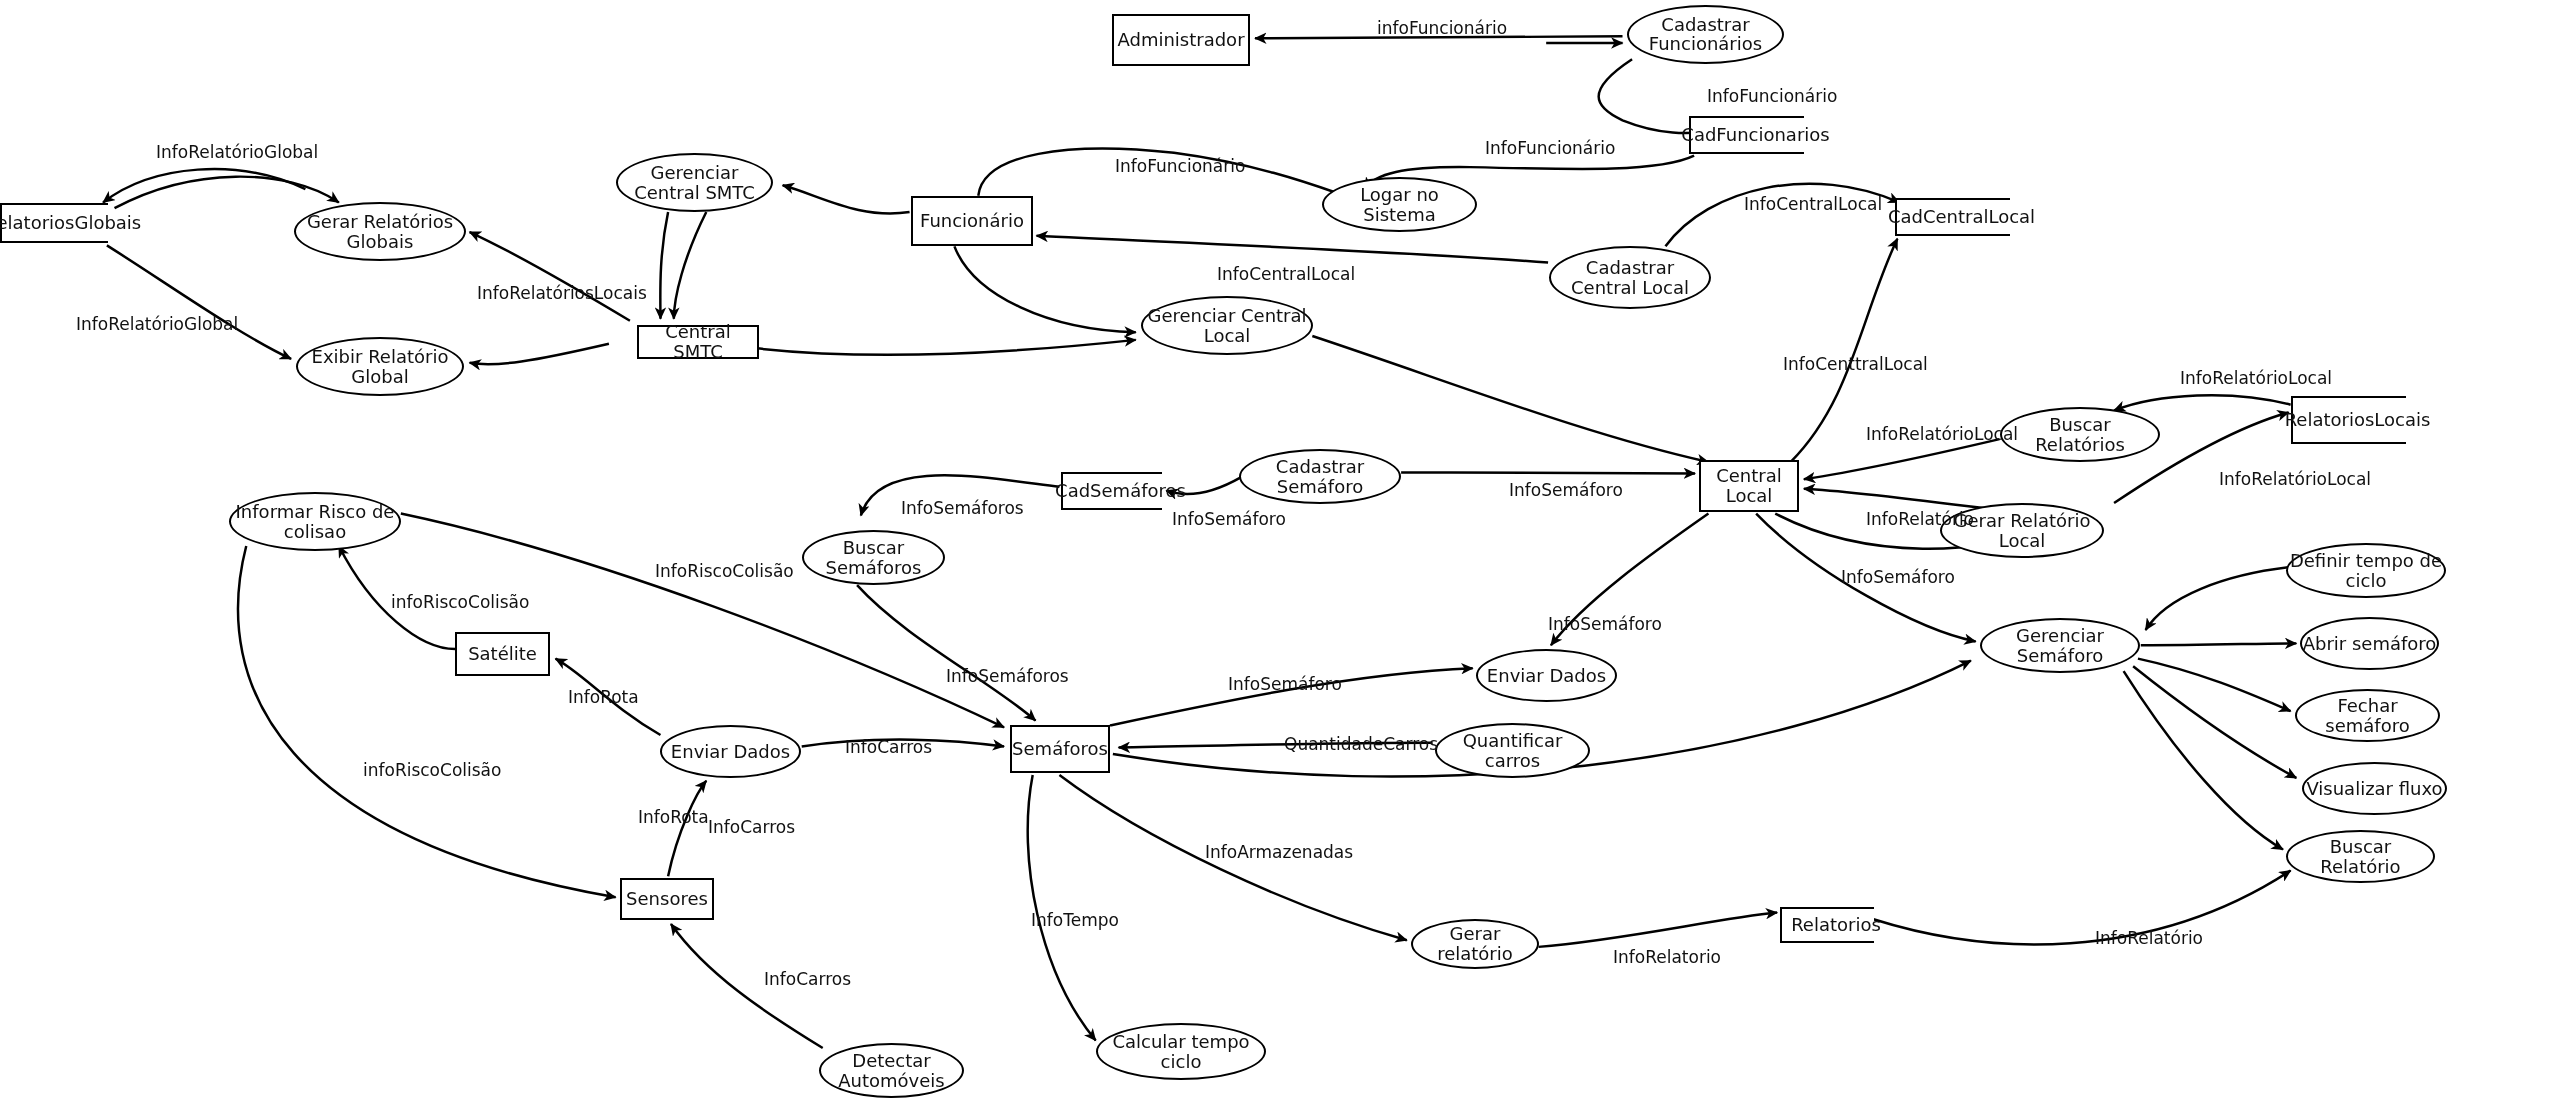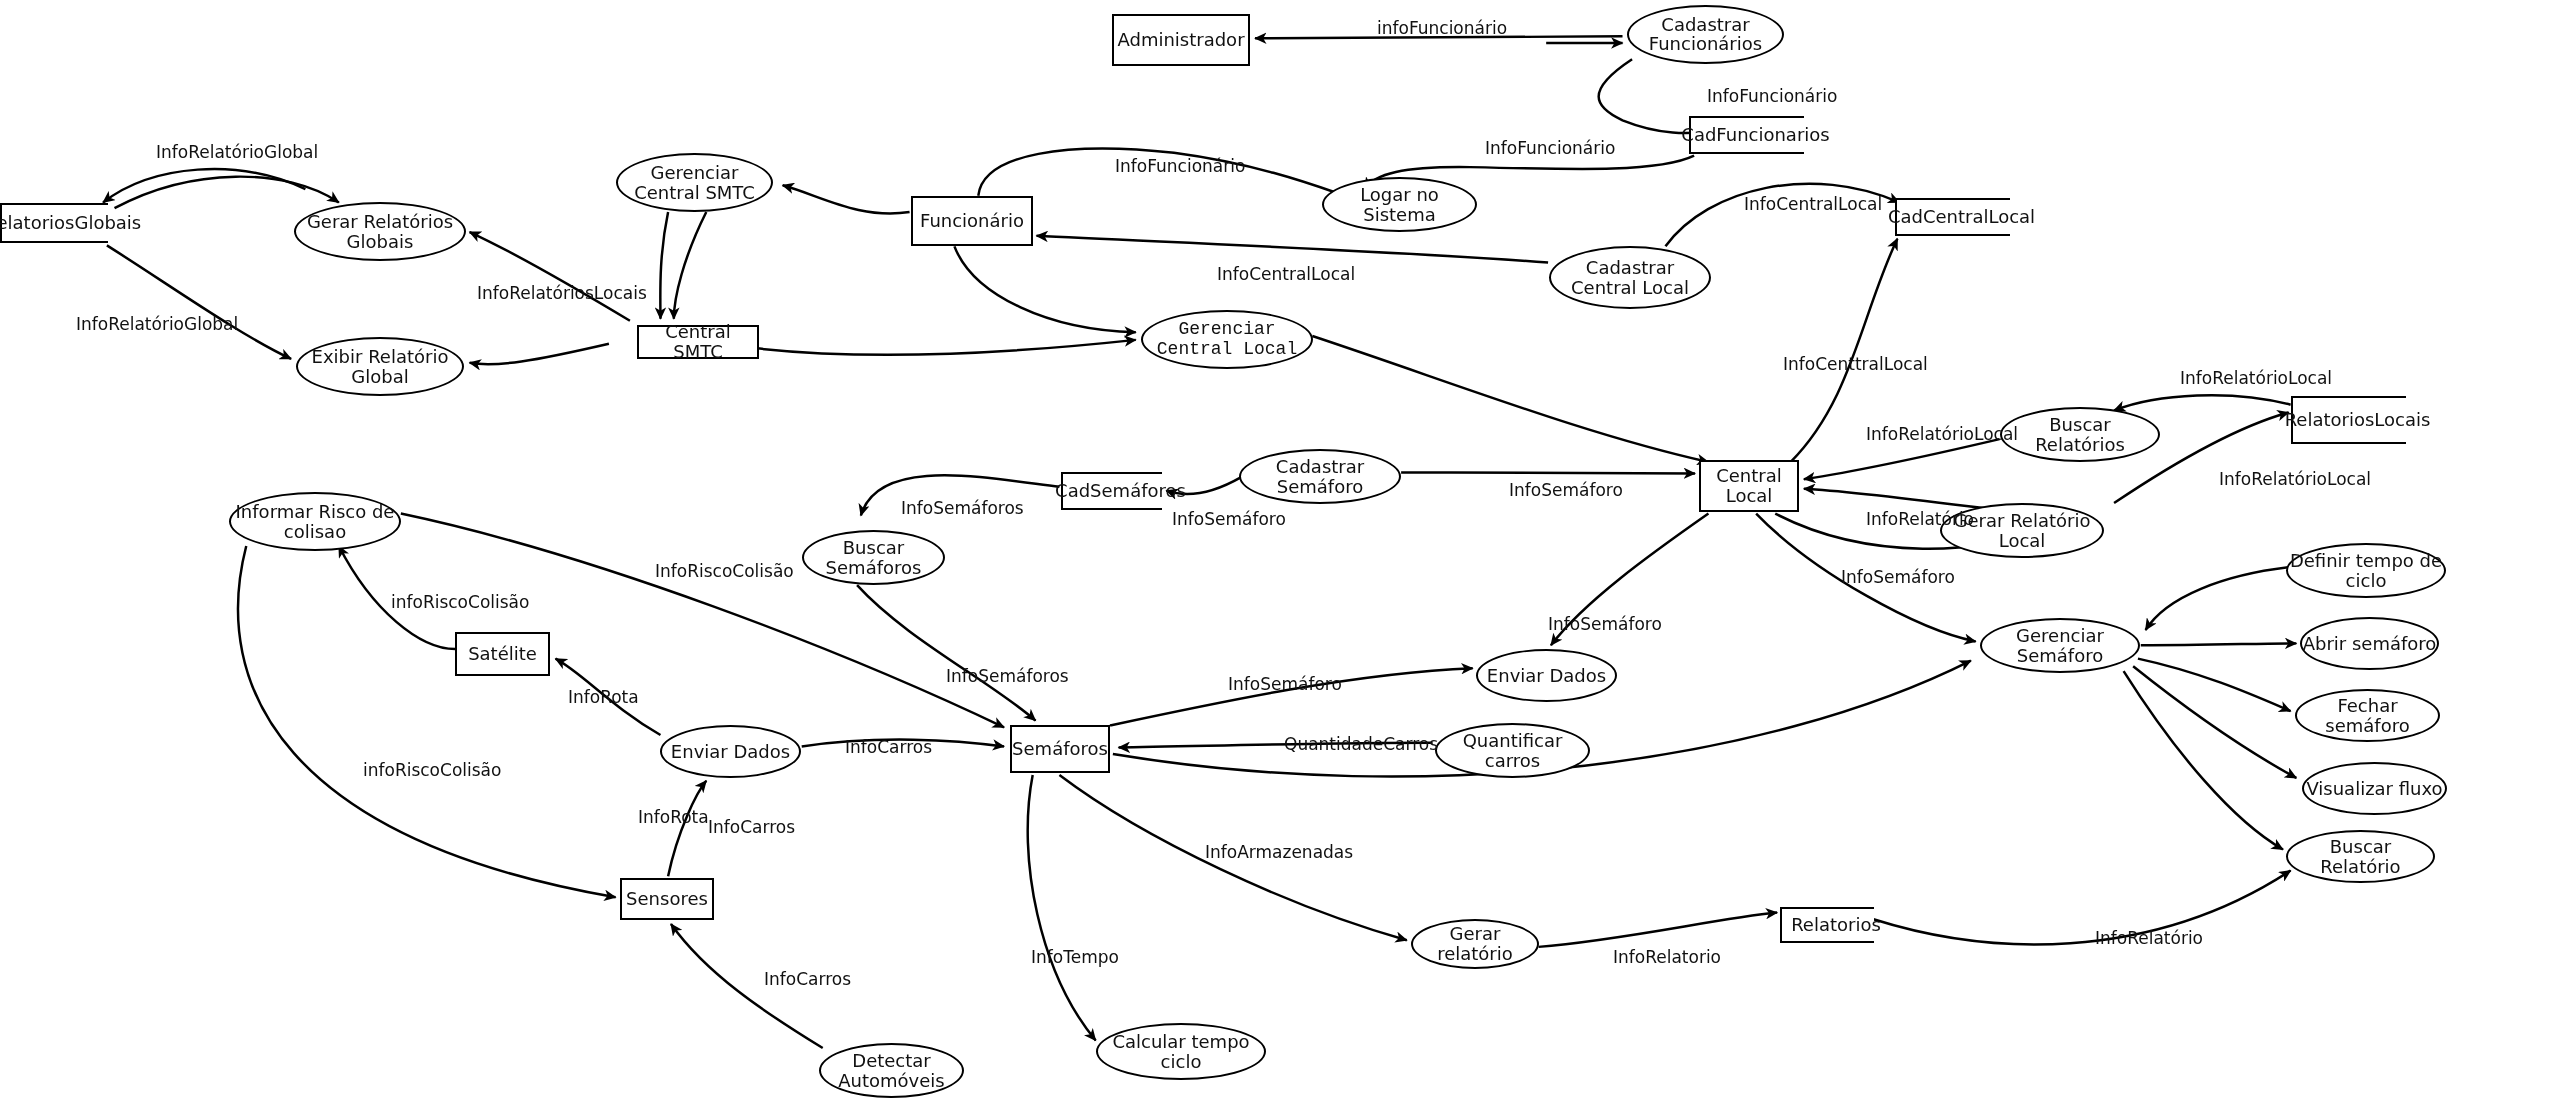--- a/index.html
+++ b/index.html
@@ -130,21 +130,21 @@
   <div class="node store fs19" style="left:1689px;top:116px;width:115px;height:38px;">CadFuncionarios</div>
   <div class="node ellipse fs19" style="left:616px;top:153px;width:157px;height:59px;">Gerenciar Central SMTC</div>
   <div class="node rect fs19" style="left:911px;top:196px;width:122px;height:50px;">Funcionário</div>
   <div class="node ellipse fs19" style="left:1322px;top:177px;width:155px;height:55px;">Logar no Sistema</div>
   <div class="node store fs19" style="left:0px;top:203px;width:108px;height:40px;">RelatoriosGlobais</div>
   <div class="node ellipse fs19" style="left:294px;top:202px;width:172px;height:59px;">Gerar Relatórios Globais</div>
   <div class="node store fs19" style="left:1895px;top:198px;width:115px;height:38px;">CadCentralLocal</div>
   <div class="node ellipse fs19" style="left:1549px;top:246px;width:162px;height:63px;">Cadastrar Central Local</div>
   <div class="node rect fs19" style="left:637px;top:325px;width:122px;height:34px;">Central SMTC</div>
   <div class="node ellipse fs19" style="left:296px;top:337px;width:168px;height:59px;">Exibir Relatório Global</div>
-  <div class="node ellipse fs19" style="left:1141px;top:310px;width:172px;height:59px;font-family:Liberation Mono, monospace;">Gerenciar Central Local</div>
+  <div class="node ellipse fs19" style="left:1141px;top:296px;width:172px;height:59px;">Gerenciar Central Local</div>
   <div class="node store fs19" style="left:2291px;top:396px;width:115px;height:48px;">RelatoriosLocais</div>
   <div class="node ellipse fs19" style="left:2000px;top:407px;width:160px;height:55px;">Buscar Relatórios</div>
   <div class="node rect fs19" style="left:1699px;top:460px;width:100px;height:52px;">Central Local</div>
   <div class="node ellipse fs19" style="left:1239px;top:449px;width:162px;height:55px;">Cadastrar Semáforo</div>
   <div class="node store fs19" style="left:1061px;top:472px;width:101px;height:38px;">CadSemáforos</div>
   <div class="node ellipse fs19" style="left:1940px;top:503px;width:164px;height:55px;">Gerar Relatório Local</div>
   <div class="node ellipse fs19" style="left:229px;top:492px;width:172px;height:59px;">Informar Risco de colisao</div>
   <div class="node ellipse fs19" style="left:802px;top:530px;width:143px;height:55px;">Buscar Semáforos</div>
   <div class="node ellipse fs19" style="left:2286px;top:543px;width:160px;height:55px;">Definir tempo de ciclo</div>
   <div class="node ellipse fs19" style="left:1980px;top:618px;width:160px;height:55px;">Gerenciar Semáforo</div>
@@ -186,19 +186,19 @@
   <div class="elabel fs18" style="left:1548px;top:614px;">InfoSemáforo</div>
   <div class="elabel fs18" style="left:946px;top:666px;">InfoSemáforos</div>
   <div class="elabel fs18" style="left:1228px;top:674px;">InfoSemáforo</div>
   <div class="elabel fs18" style="left:568px;top:687px;">InfoRota</div>
   <div class="elabel fs18" style="left:845px;top:737px;">InfoCarros</div>
   <div class="elabel fs18" style="left:1284px;top:734px;">QuantidadeCarros</div>
   <div class="elabel fs18" style="left:363px;top:760px;">infoRiscoColisão</div>
   <div class="elabel fs18" style="left:638px;top:807px;">InfoRota</div>
   <div class="elabel fs18" style="left:708px;top:817px;">InfoCarros</div>
   <div class="elabel fs18" style="left:1205px;top:842px;">InfoArmazenadas</div>
-  <div class="elabel fs18" style="left:1031px;top:910px;margin-top:37px;">InfoTempo</div>
+  <div class="elabel fs18" style="left:1031px;top:910px;">InfoTempo</div>
   <div class="elabel fs18" style="left:764px;top:969px;">InfoCarros</div>
   <div class="elabel fs18" style="left:1613px;top:947px;">InfoRelatorio</div>
   <div class="elabel fs18" style="left:2095px;top:928px;">InfoRelatório</div>
 
 </div>
 
 
 </body></html>

